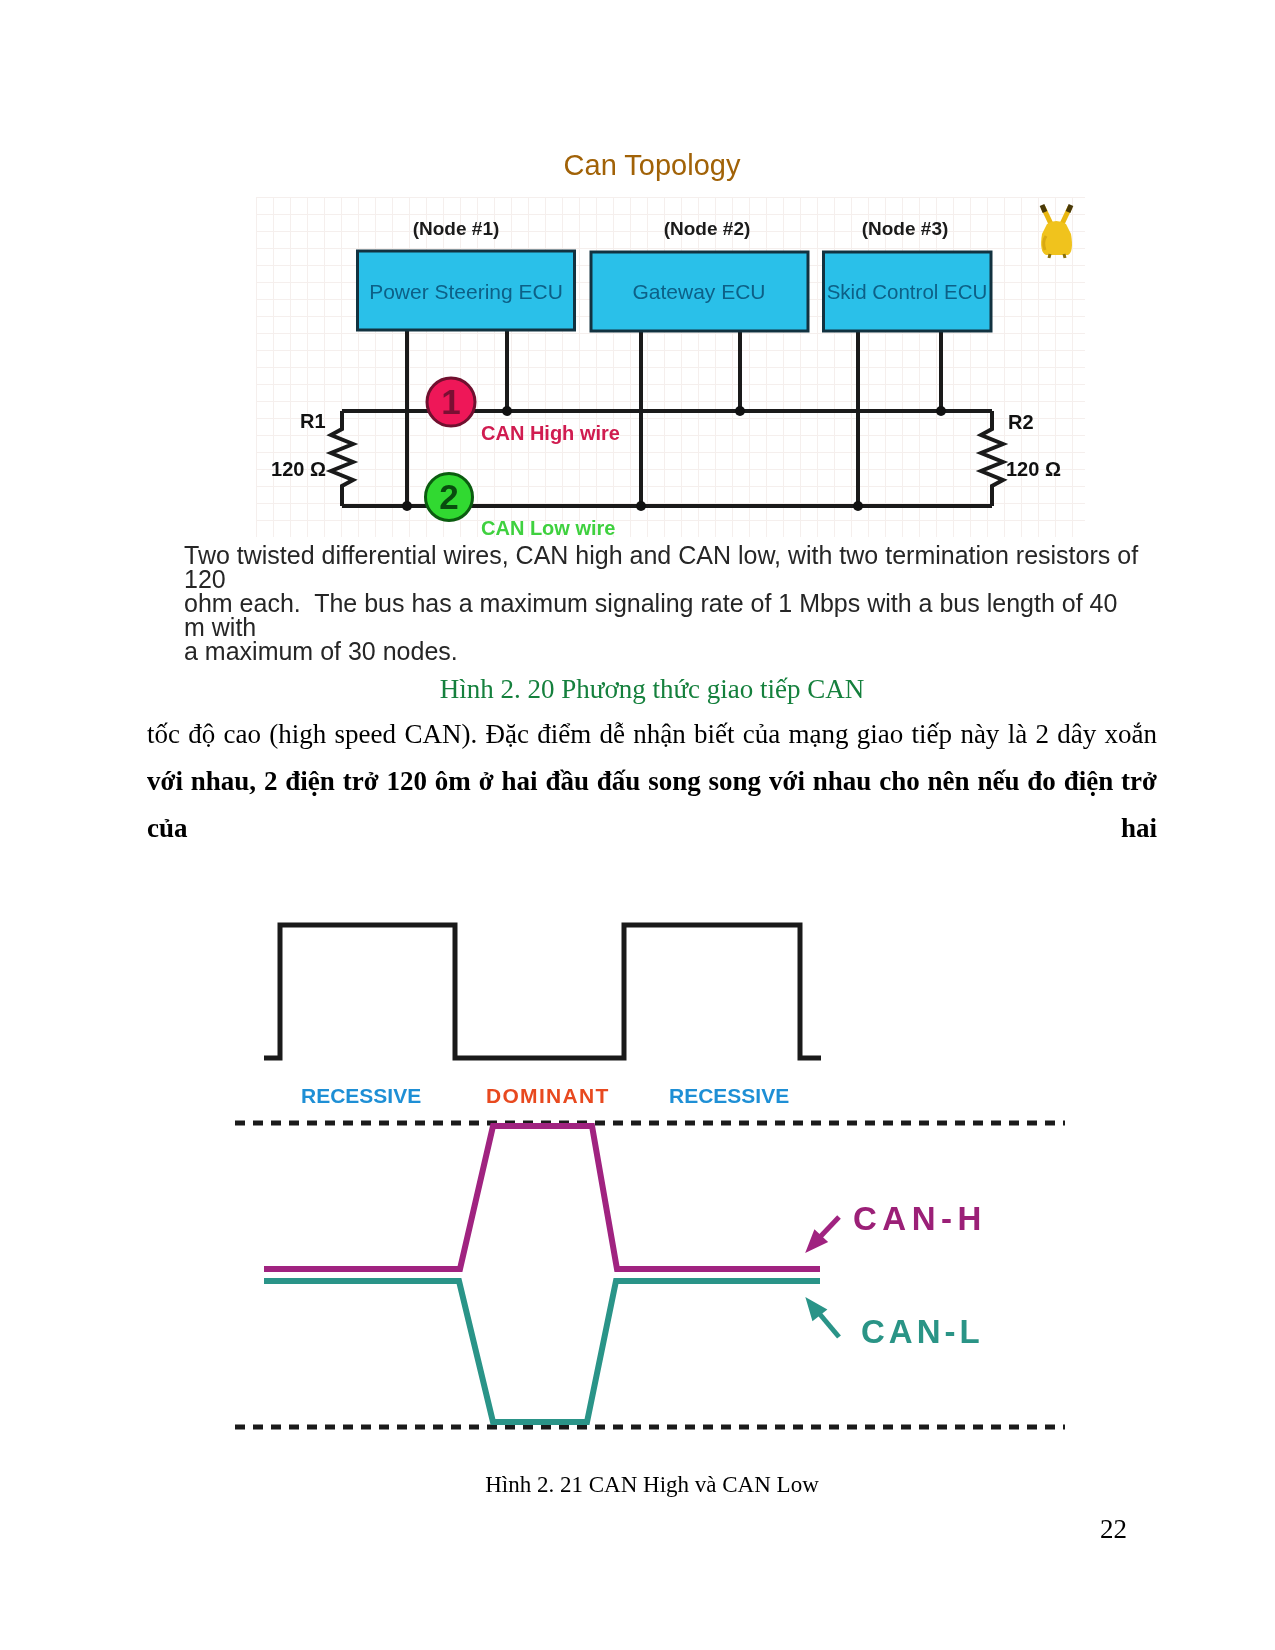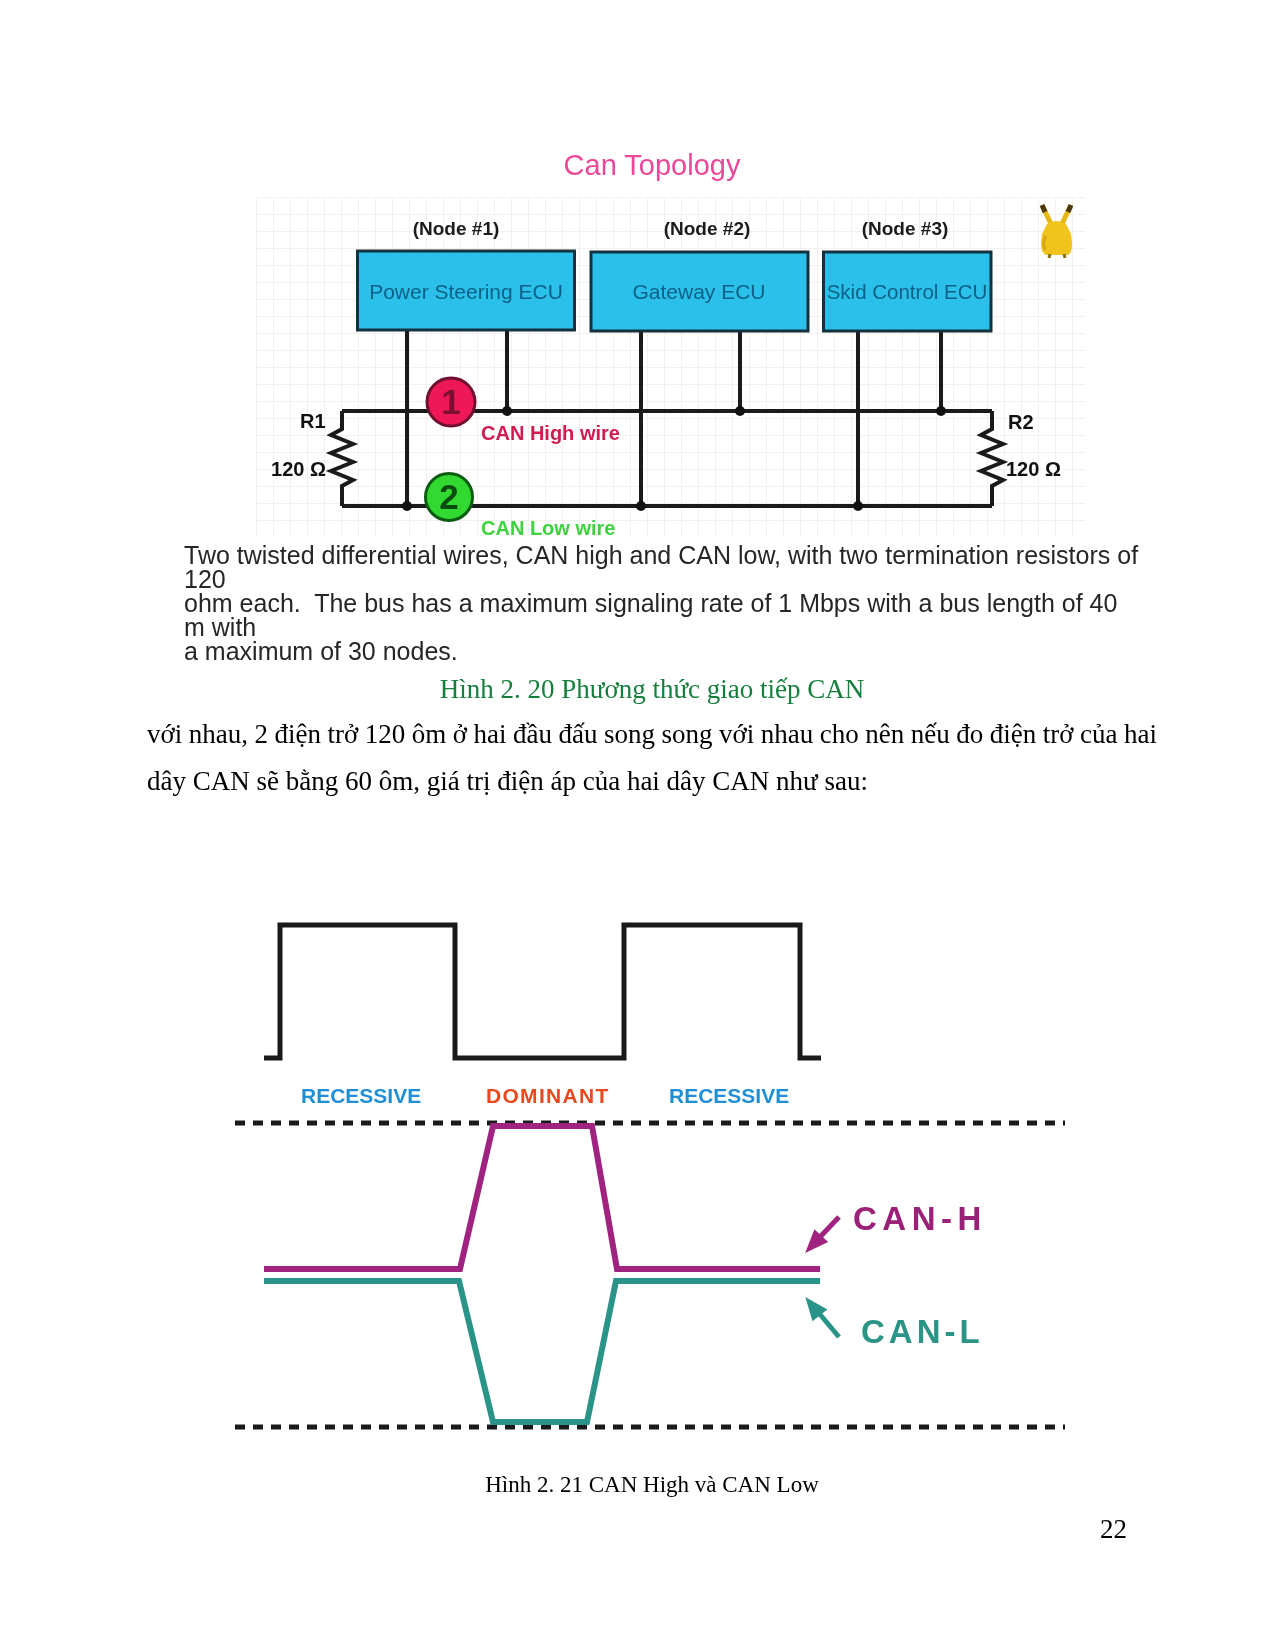--- a/index.html
+++ b/index.html
@@ -4,21 +4,21 @@
 <style>
   html,body{margin:0;padding:0;}
   body{width:1275px;height:1650px;background:#ffffff;position:relative;overflow:hidden;
        font-family:"Liberation Serif",serif;}
   .abs{position:absolute;}
   .sans{font-family:"Liberation Sans",sans-serif;}
 </style>
 </head>
 <body>
 
-<div class="abs sans" style="left:147px;top:150px;width:1010px;text-align:center;font-size:29px;line-height:30px;color:#ec4899;letter-spacing:0;">Can Topology</div>
+<div class="abs sans" style="left:147px;top:150px;width:1010px;text-align:center;font-size:29px;line-height:30px;color:#a16207;letter-spacing:0;">Can Topology</div>
 
 <div class="abs" style="left:256px;top:197px;width:829px;height:340px;
   background-image:
     repeating-linear-gradient(to right, #f5efed 0px, #f5efed 1px, transparent 1px, transparent 17px),
     repeating-linear-gradient(to bottom, #f5efed 0px, #f5efed 1px, transparent 1px, transparent 17px);">
 </div>
 
 <svg class="abs" style="left:230px;top:190px;" width="890" height="420" viewBox="0 0 890 420">
   <g font-family="Liberation Sans, sans-serif">
 
@@ -74,22 +74,22 @@
 
 <div class="abs sans" style="left:184px;top:543px;width:960px;font-size:25px;line-height:24px;color:#262626;">
 Two twisted differential wires, CAN high and CAN low, with two termination resistors of 120<br>
 ohm each.&nbsp; The bus has a maximum signaling rate of 1 Mbps with a bus length of 40 m with<br>
 a maximum of 30 nodes.
 </div>
 
 <div class="abs" style="left:147px;top:674px;width:1010px;text-align:center;font-size:27px;line-height:30px;color:#15803d;">Hình 2. 20 Phương thức giao tiếp CAN</div>
 
 <div class="abs" style="left:147px;top:711px;width:1010px;font-size:27px;line-height:47px;color:#000;">
-  <div style="text-align:justify;text-align-last:justify;word-spacing:-0.35px;">với nhau, 2 điện trở 120 ôm ở hai đầu đấu song song với nhau cho nên nếu đo điện trở của hai</div>
-  <div>dây CAN sẽ bằng 60 ôm, giá trị điện áp của hai dây CAN như sau:</div>
+  <div style="text-align:justify;text-align-last:justify;">tốc độ cao (high speed CAN). Đặc điểm dễ nhận biết của mạng giao tiếp này là 2 dây xoắn</div>
+  <div style="text-align:justify;text-align-last:justify;word-spacing:-0.35px;font-weight:bold;">với nhau, 2 điện trở 120 ôm ở hai đầu đấu song song với nhau cho nên nếu đo điện trở của hai</div>
 </div>
 
 <svg class="abs" style="left:180px;top:900px;" width="920" height="560" viewBox="0 0 920 560">
   <g font-family="Liberation Sans, sans-serif">
 
   <polyline points="84,158 100,158 100,25 275,25 275,158 444,158 444,25 620,25 620,158 641,158" fill="none" stroke="#1a1a1a" stroke-width="5"></polyline>
 
   <text x="121" y="203" font-size="21" font-weight="bold" fill="#1e8fd5" letter-spacing="0">RECESSIVE</text>
   <text x="306" y="203" font-size="21" font-weight="bold" fill="#e8491f" letter-spacing="1.3">DOMINANT</text>
   <text x="489" y="203" font-size="21" font-weight="bold" fill="#1e8fd5" letter-spacing="0">RECESSIVE</text>

